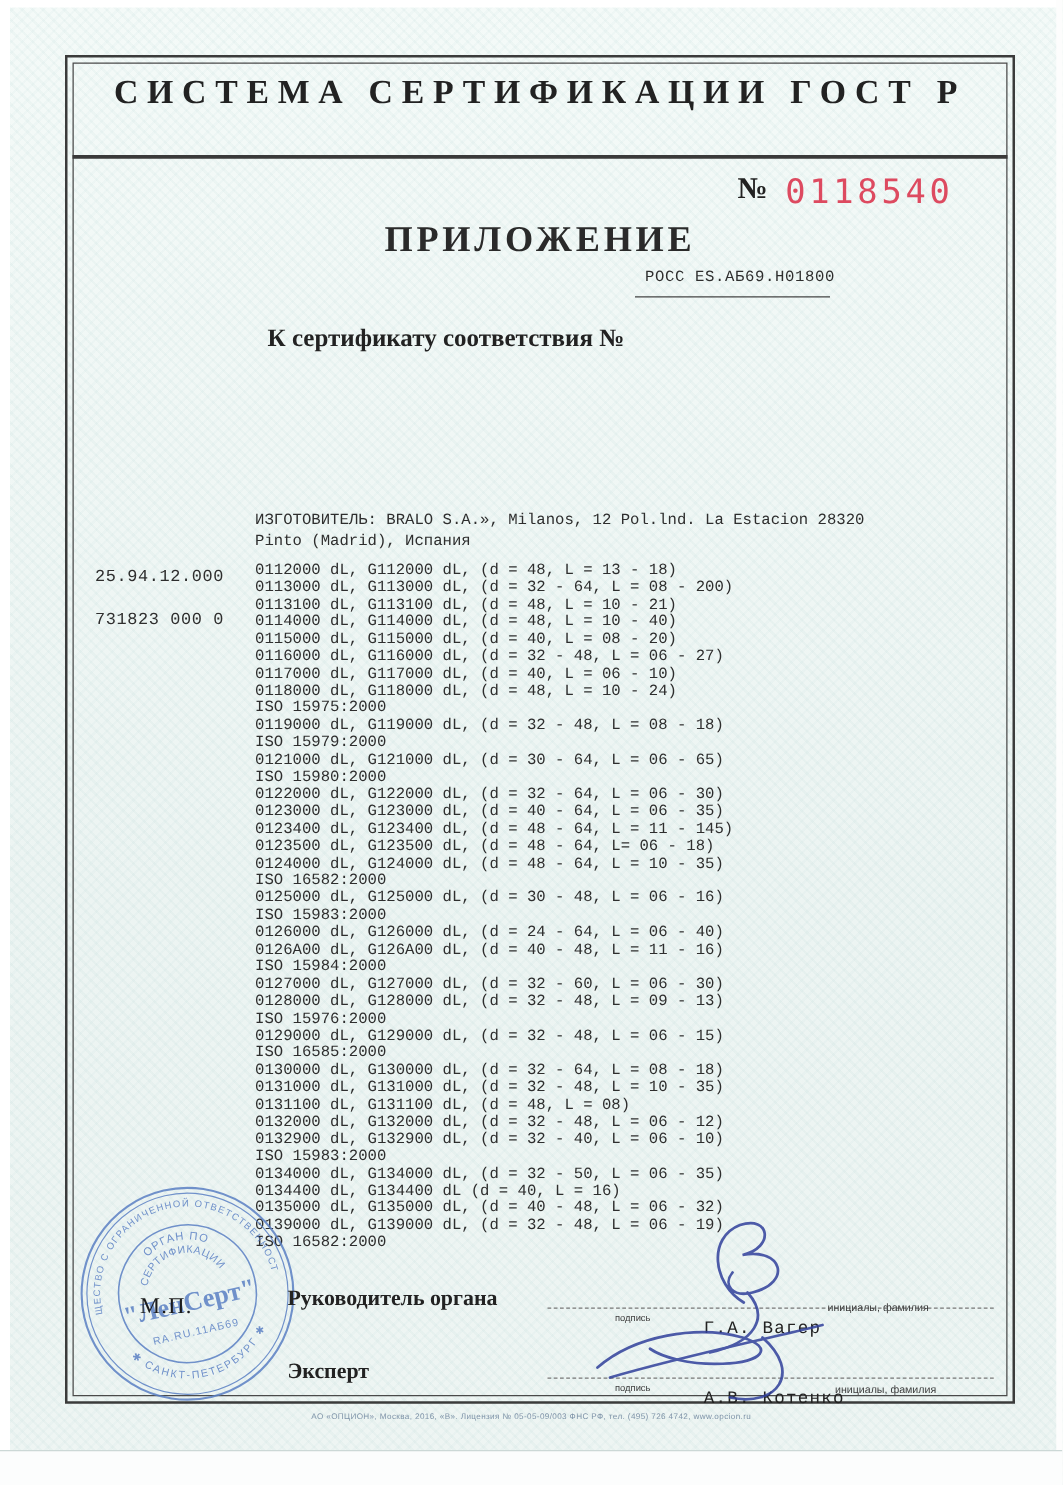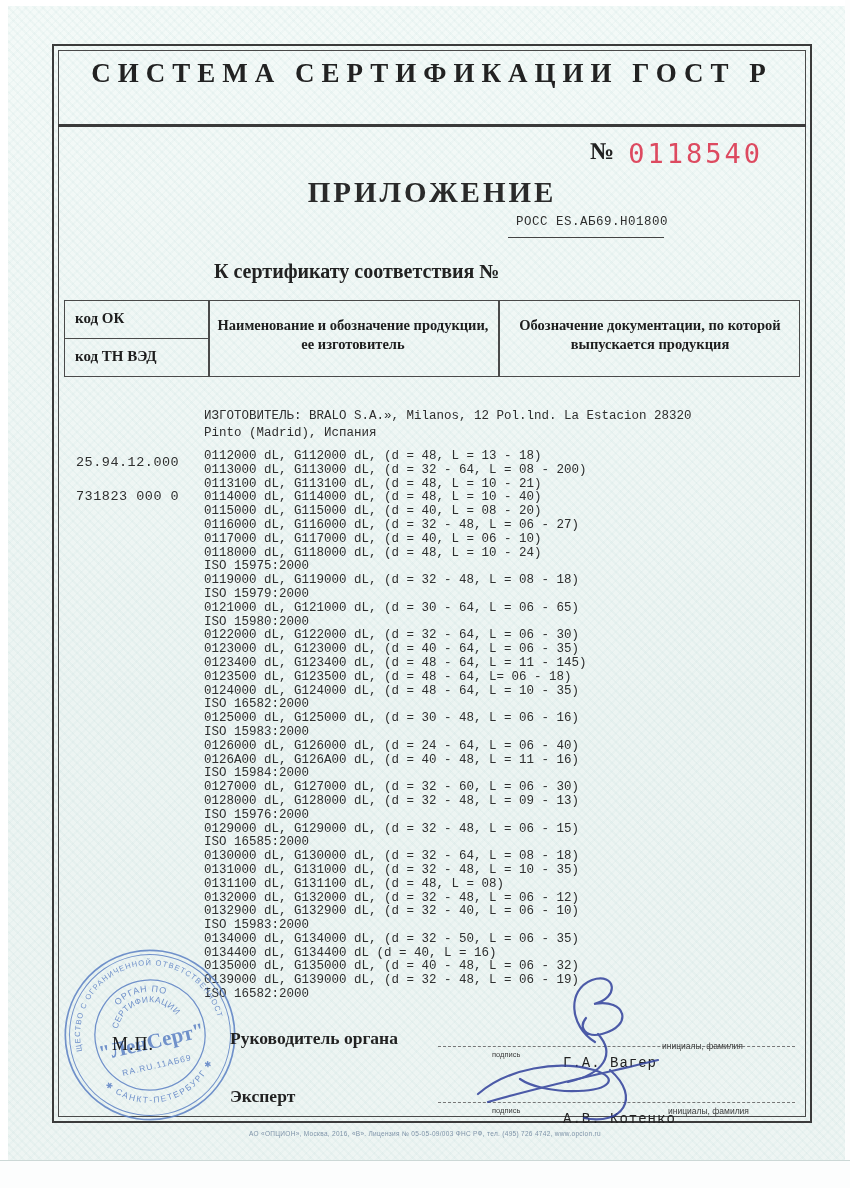--- a/index.html
+++ b/index.html
@@ -104,29 +104,20 @@
     <span class="num-value">0118540</span>
   </div>
 
   <div class="doc-title">ПРИЛОЖЕНИЕ</div>
 
   <div class="cert-label">К сертификату соответствия №</div>
   <div class="cert-value mono">РОСС ES.АБ69.Н01800</div>
   <div class="cert-underline"></div>
 
 
-  <div class="tbl">
-    <div class="tbl-vline1"></div>
-    <div class="tbl-vline2"></div>
-    <div class="tbl-subline"></div>
-    <div class="tbl-c1a">код ОК</div>
-    <div class="tbl-c1b">код ТН ВЭД</div>
-    <div class="tbl-c2">Наименование и обозначение продукции, ее изготовитель</div>
-    <div class="tbl-c3">Обозначение документации, по которой выпускается продукция</div>
-  </div>
 
   <div class="code-ok mono">25.94.12.000</div>
   <div class="code-tnved mono">731823 000 0</div>
 
   <pre class="manufacturer mono">ИЗГОТОВИТЕЛЬ: BRALO S.A.», Milanos, 12 Pol.lnd. La Estacion 28320
 Pinto (Madrid), Испания</pre>
   <pre class="products mono">0112000 dL, G112000 dL, (d = 48, L = 13 - 18)
 0113000 dL, G113000 dL, (d = 32 - 64, L = 08 - 200)
 0113100 dL, G113100 dL, (d = 48, L = 10 - 21)
 0114000 dL, G114000 dL, (d = 48, L = 10 - 40)

